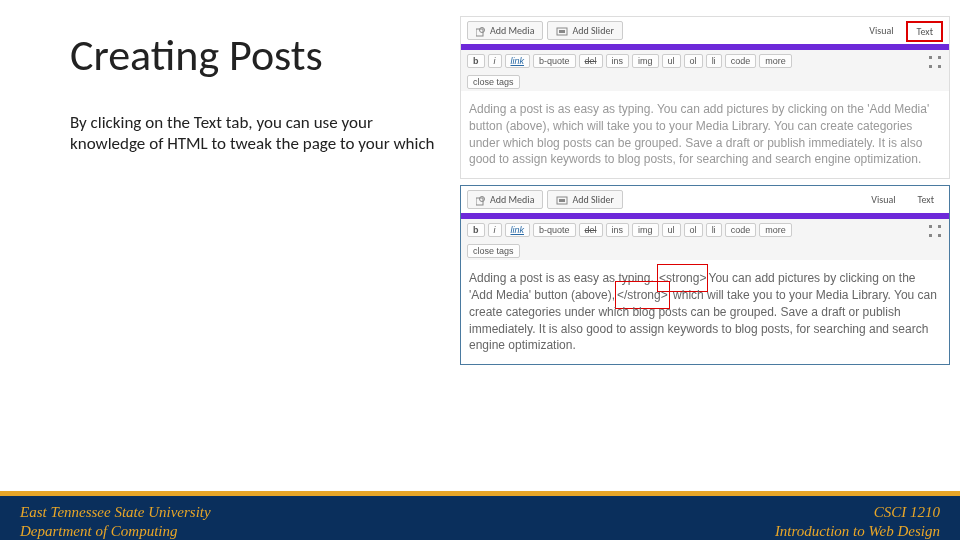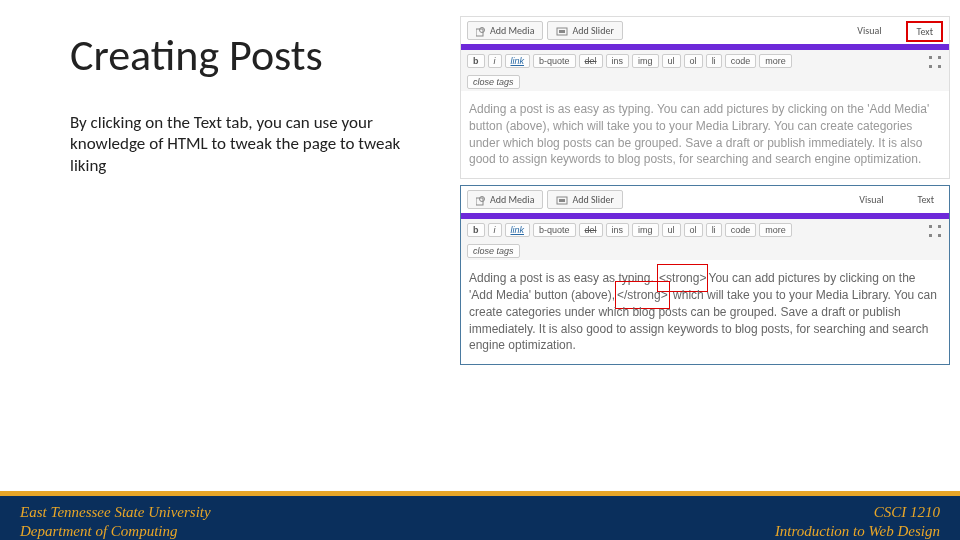--- a/index.html
+++ b/index.html
@@ -12,53 +12,53 @@
   .body-text { font-size:17px; line-height:1.25; color:#222; }
   
   .right-col { position:absolute; left:460px; top:8px; width:490px; }
   
   .editor-panel { border:1px solid #ddd; background:#f9f9f9; margin-bottom:6px; font-size:10px; }
   .editor-panel.bordered { border:1px solid #4a7aa0; }
   
   .media-row { display:flex; align-items:center; background:#fff; border-bottom:6px solid #6d28d9; padding:4px 6px; position:relative; }
   .wp-btn { display:inline-flex; align-items:center; border:1px solid #ccc; background:#f7f7f7; border-radius:2px; padding:2px 8px; font-size:10px; color:#555; margin-right:4px; cursor:pointer; }
   .wp-btn .ic { margin-right:4px; }
-  .tabs { position:absolute; right:6px; top:4px; display:flex; gap:16px; }
+  .tabs { position:absolute; right:6px; top:4px; display:flex; gap:4px; }
   .tab { padding:2px 8px; font-size:10px; color:#555; border:1px solid transparent; cursor:pointer; }
   .tab.hl { border:2px solid #d00; }
   
   .toolbar-row { display:flex; align-items:center; background:#f5f5f5; padding:4px 6px; gap:3px; flex-wrap:wrap; position:relative; }
   .tbtn { border:1px solid #ccc; background:#fdfdfd; border-radius:2px; padding:1px 5px; font-size:9px; color:#555; cursor:pointer; font-family:Arial,sans-serif; }
   .tbtn.u { text-decoration:underline; color:#2a6aa6;font-style:italic; }
   .tbtn.s { text-decoration:line-through;text-align:center; }
   .tbtn.i { font-style:italic; }
   .fs-icon { position:absolute; right:8px; top:6px; width:12px; height:12px; cursor:pointer; display:flex; flex-wrap:wrap; gap:6px; }
   .fs-icon span { width:3px; height:3px; background:#888; }
   
-  .close-row { padding:3px 6px; background:#f5f5f5;font-style:italic; }
+  .close-row { padding:3px 6px; background:#f5f5f5; }
   
   .content-area { padding:10px 8px; font-family:Liberation Sans, sans-serif; font-size:12px; color:#999; line-height:1.4; background:#fff; min-height:50px; }
   .content-area.dark { color:#666; }
   .content-area span.hl { border:1.5px solid #d00; padding:6px 1px; }
   
   .footer { position:absolute; left:0; bottom:0; width:960px; height:52px; background:#0a2f5c; display:flex; justify-content:space-between; align-items:center; padding:0 20px; }
   .footer-stripe { position:absolute; left:0; bottom:52px; width:960px; height:5px; background:#e8a628; }
   .footer-left, .footer-right { color:#e8a628; font-style:italic; font-family:Georgia,serif; font-size:15px; line-height:1.3; }
   .footer-right { text-align:right; }
   
   svg { display:inline-block; vertical-align:middle; }
 </style>
 </head>
 <body>
 
 <div class="slide">
 
   <div class="left-col">
     <h1 class="title">Creating Posts</h1>
-    <p class="body-text">By clicking on the Text tab, you can use your knowledge of HTML to tweak the page to tweak liking</p>
+    <p class="body-text">By clicking on the Text tab, you can use your knowledge of HTML to tweak the page to your which</p>
   </div>
 
   <div class="right-col">
 
     <div class="editor-panel">
       <div class="media-row">
         <span class="wp-btn">
           <span class="ic"><svg width="10" height="10" viewBox="0 0 10 10">
                 <rect x="0" y="2" width="7" height="7" fill="none" stroke="#888" stroke-width="1"></rect>
                 <circle cx="6" cy="3" r="2.5" fill="none" stroke="#888" stroke-width="1"></circle>

